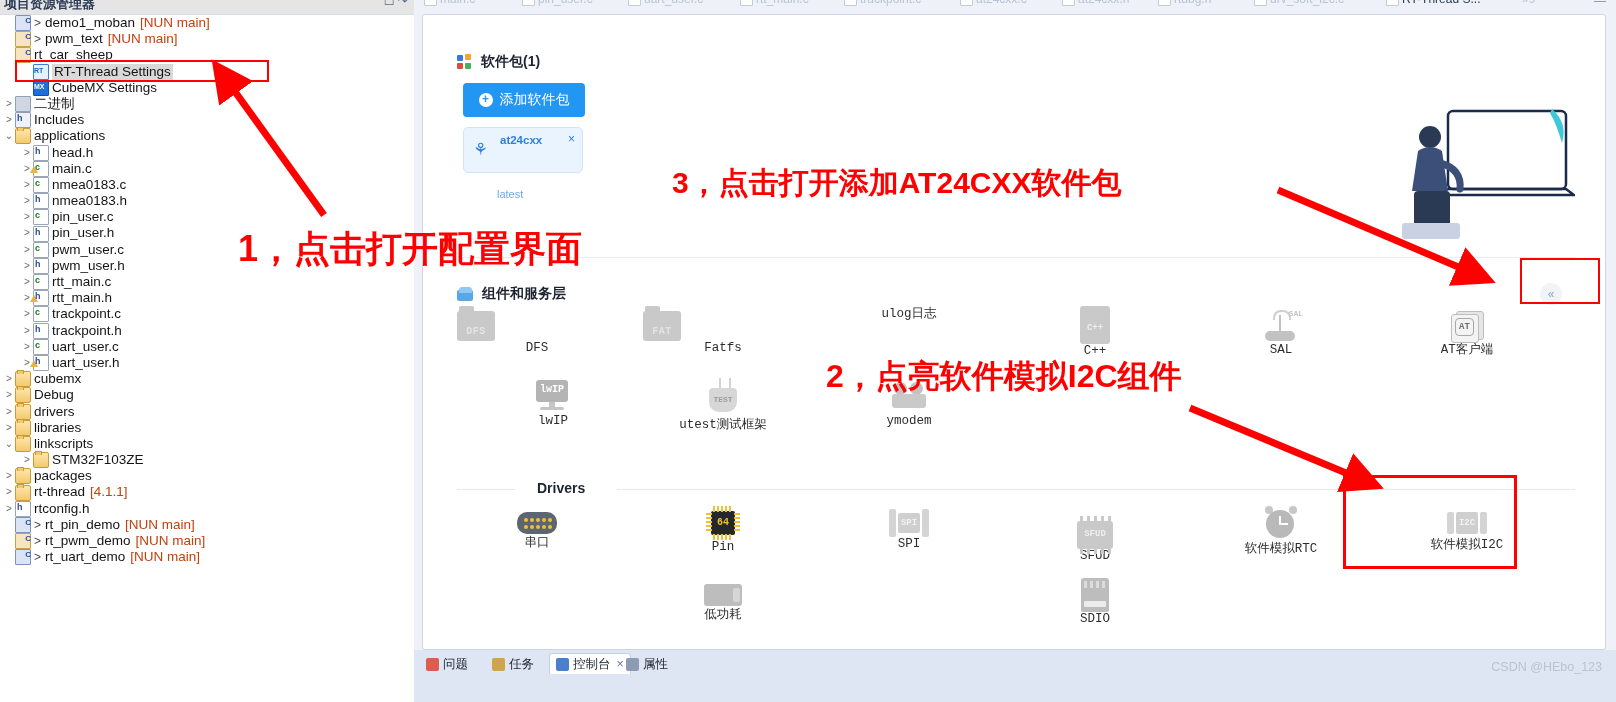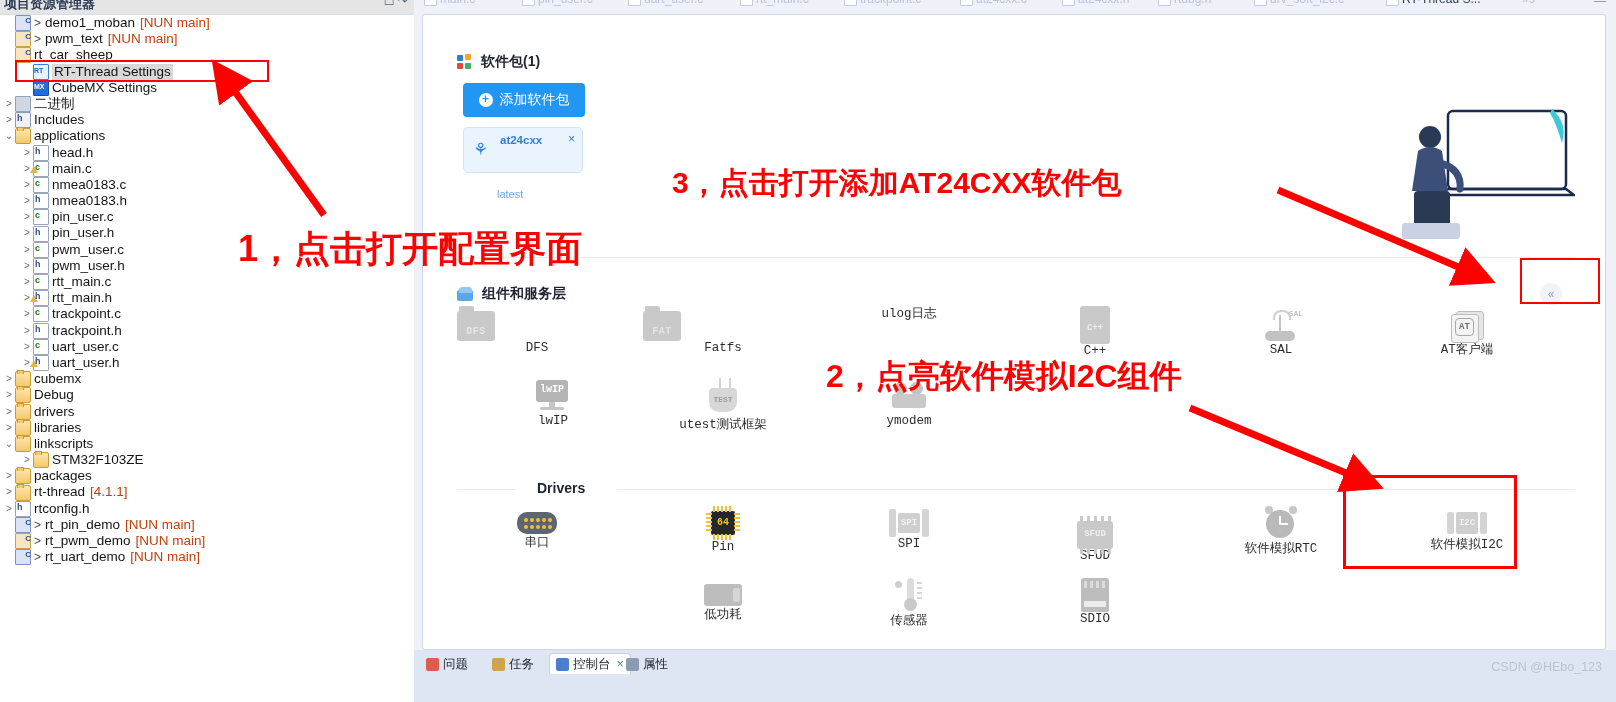--- a/index.html
+++ b/index.html
@@ -731,29 +731,20 @@
               <div class="face"></div>
             </div></span><div class="gl">软件模拟RTC</div></div>
         <div class="cell" style="left: 930px; top: 0px;"><span class="gi"><div class="gi-i2c">
               <div class="l"></div>
               <div class="m">
                 <span>I2C</span>
               </div>
               <div class="r"></div>
             </div></span><div class="gl">软件模拟I2C</div></div>
         <div class="cell" style="left: 186px; top: 72px;"><span class="gi"><div class="gi-batt"></div></span><div class="gl">低功耗</div></div>
-        <div class="cell" style="left: 372px; top: 72px;"><span class="gi"><div class="gi-sensor">
-              <div class="dot"></div>
-              <div class="tube"></div>
-              <i style="top:4px"></i>
-              <i style="top:9px"></i>
-              <i style="top:14px"></i>
-              <i style="top:19px"></i>
-              <div class="bulb"></div>
-            </div></span><div class="gl">传感器</div></div>
         <div class="cell" style="left: 558px; top: 72px;"><span class="gi"><div class="gi-sdio">
               <i style="left:3px"></i>
               <i style="left:9px"></i>
               <i style="left:15px"></i>
               <i style="left:21px"></i>
             </div></span><div class="gl">SDIO</div></div>
       </div>
 
     <svg id="illus" viewBox="0 0 175 140">
       <rect x="48" y="8" width="118" height="78" rx="5" fill="none" stroke="#1a2b4c" stroke-width="2.5"></rect>

